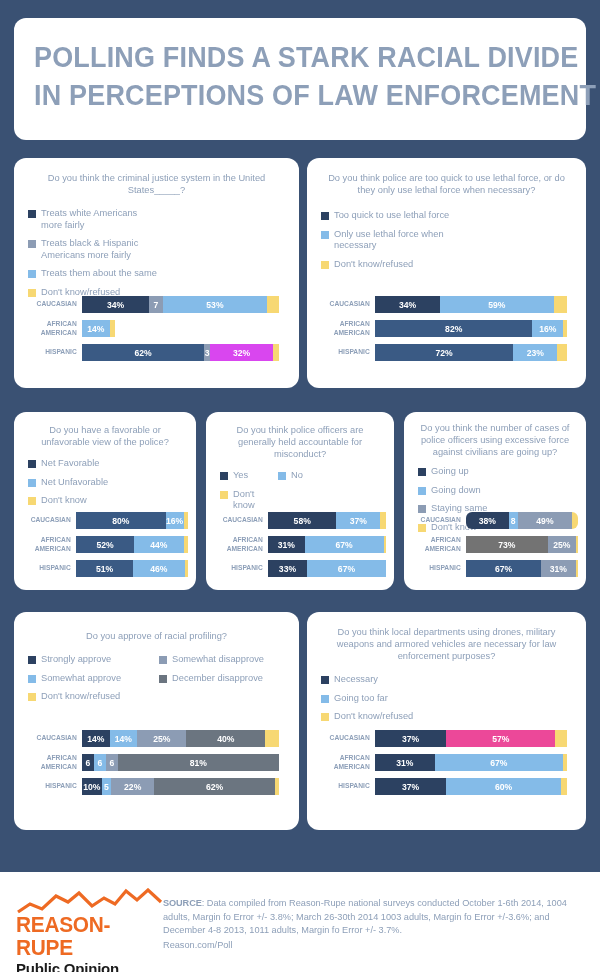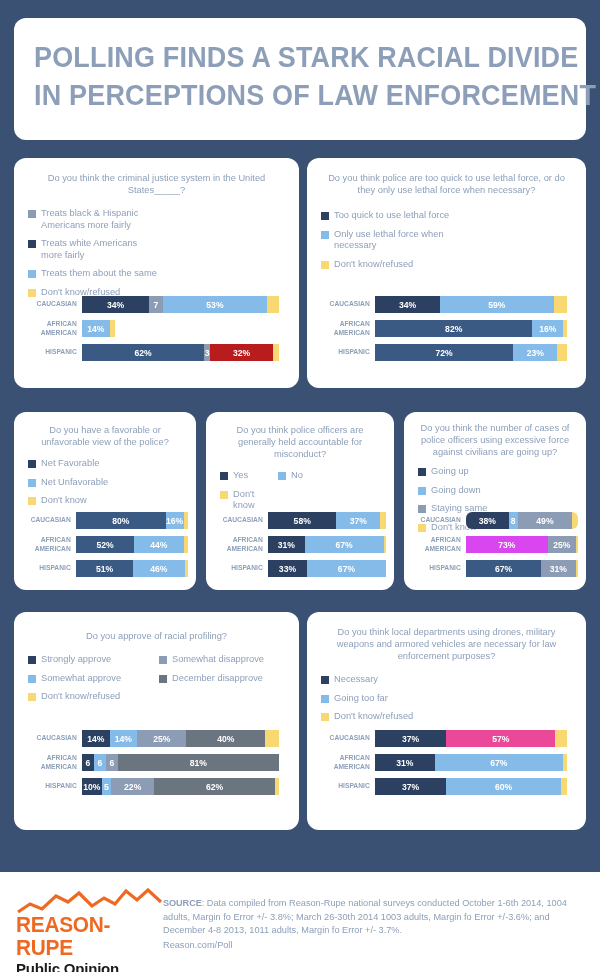--- a/index.html
+++ b/index.html
@@ -165,26 +165,26 @@
       <span class="title-line">POLLING FINDS A STARK RACIAL DIVIDE</span>
       <span class="title-line">IN PERCEPTIONS OF LAW ENFORCEMENT</span>
     </div>
   </div>
 
   <div id="panels-host">
       <div class="panel" style="left: 14px; top: 158px; width: 285px; height: 230px;">
         <div class="question" style="position: absolute; left: 0px; right: 0px; top: 14px;">Do you think the criminal justice system in the United States_____?</div>
         <div class="legend" style="position: absolute; left: 14px; right: 8px; top: 50px;">
           <div class="legend-item" style="width: 132px;">
+            <span class="swatch" style="background: rgb(44, 65, 97);"></span>
+            <span class="legend-label">Treats white Americans more fairly</span>
+          </div>
+          <div class="legend-item" style="width: 132px;">
             <span class="swatch" style="background: rgb(140, 156, 180);"></span>
             <span class="legend-label">Treats black &amp; Hispanic Americans more fairly</span>
-          </div>
-          <div class="legend-item" style="width: 132px;">
-            <span class="swatch" style="background: rgb(44, 65, 97);"></span>
-            <span class="legend-label">Treats white Americans more fairly</span>
           </div>
           <div class="legend-item" style="width: 132px;">
             <span class="swatch" style="background: rgb(132, 187, 232);"></span>
             <span class="legend-label">Treats them about the same</span>
           </div>
           <div class="legend-item" style="width: 132px;">
             <span class="swatch" style="background: rgb(247, 216, 115);"></span>
             <span class="legend-label">Don't know/refused</span>
           </div>
         </div>
@@ -203,21 +203,21 @@
             <div class="bar" style="width: 197px; flex: 0 0 197px;">
               <div class="seg" style="width: 14%; background: rgb(132, 187, 232);">14%</div>
               <div class="seg" style="width: 3%; background: rgb(247, 216, 115);"></div>
             </div>
           </div>
           <div class="row">
             <div class="row-label" style="width: 58px;">HISPANIC</div>
             <div class="bar" style="width: 197px; flex: 0 0 197px;">
               <div class="seg" style="width: 62%; background: rgb(58, 90, 132);">62%</div>
               <div class="seg" style="width: 3%; background: rgb(140, 156, 180);">3</div>
-              <div class="seg" style="width: 32%; background: #b91c1c;">32%</div>
+              <div class="seg" style="width: 32%; background: #d946ef;">32%</div>
               <div class="seg" style="width: 3%; background: rgb(247, 216, 115);"></div>
             </div>
           </div>
         </div>
       </div>
       <div class="panel" style="left: 307px; top: 158px; width: 279px; height: 230px;">
         <div class="question" style="position: absolute; left: 0px; right: 0px; top: 14px;">Do you think police are too quick to use lethal force, or do they only use lethal force when necessary?</div>
         <div class="legend" style="position: absolute; left: 14px; right: 8px; top: 52px;">
           <div class="legend-item" style="width: 130px;">
             <span class="swatch" style="background: rgb(44, 65, 97);"></span>
@@ -370,21 +370,21 @@
             <div class="bar" style="width: 112px; flex: 0 0 112px; border-radius: 6px;">
               <div class="seg" style="width: 38%; background: rgb(44, 65, 97);">38%</div>
               <div class="seg" style="width: 8%; background: rgb(132, 187, 232);">8</div>
               <div class="seg" style="width: 49%; background: rgb(140, 156, 180);">49%</div>
               <div class="seg" style="width: 5%; background: rgb(247, 216, 115);"></div>
             </div>
           </div>
           <div class="row">
             <div class="row-label" style="width: 52px;">AFRICAN AMERICAN</div>
             <div class="bar" style="width: 112px; flex: 0 0 112px;">
-              <div class="seg" style="width: 73%; background: #d946ef;">73%</div>
+              <div class="seg" style="width: 73%; background: #737373;">73%</div>
               <div class="seg" style="width: 25%; background: rgb(140, 156, 180);">25%</div>
               <div class="seg" style="width: 2%; background: rgb(247, 216, 115);"></div>
             </div>
           </div>
           <div class="row">
             <div class="row-label" style="width: 52px;">HISPANIC</div>
             <div class="bar" style="width: 112px; flex: 0 0 112px;">
               <div class="seg" style="width: 67%; background: rgb(58, 90, 132);">67%</div>
               <div class="seg" style="width: 31%; background: rgb(140, 156, 180);">31%</div>
               <div class="seg" style="width: 2%; background: rgb(247, 216, 115);"></div>

